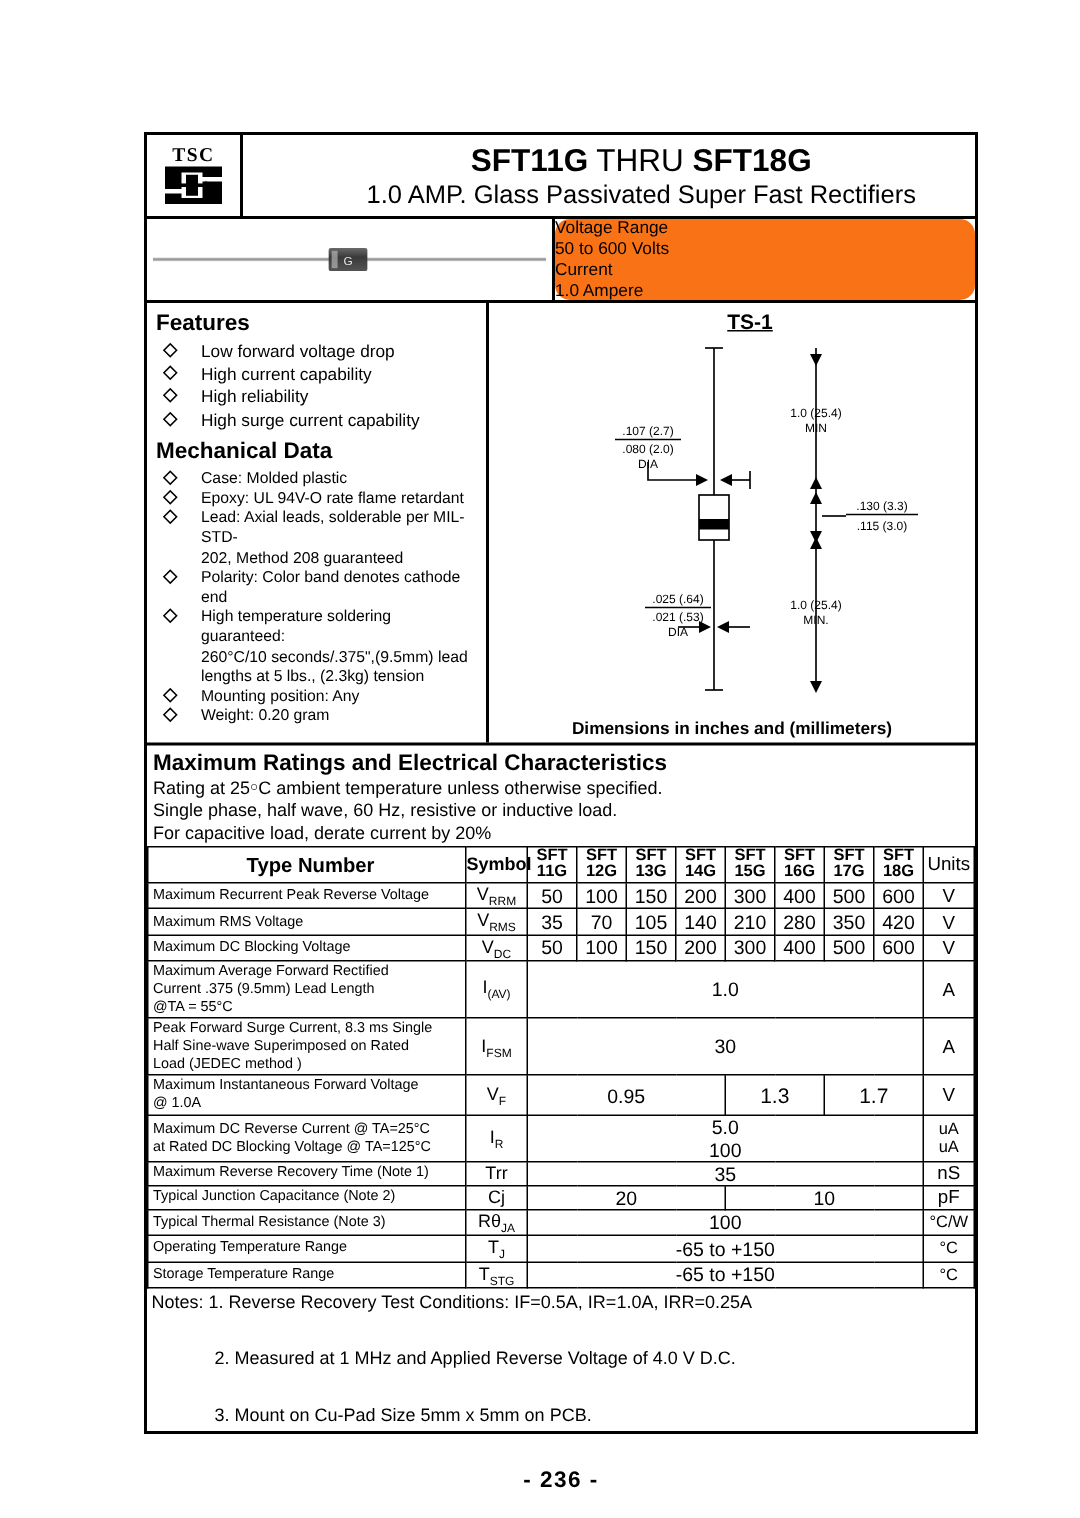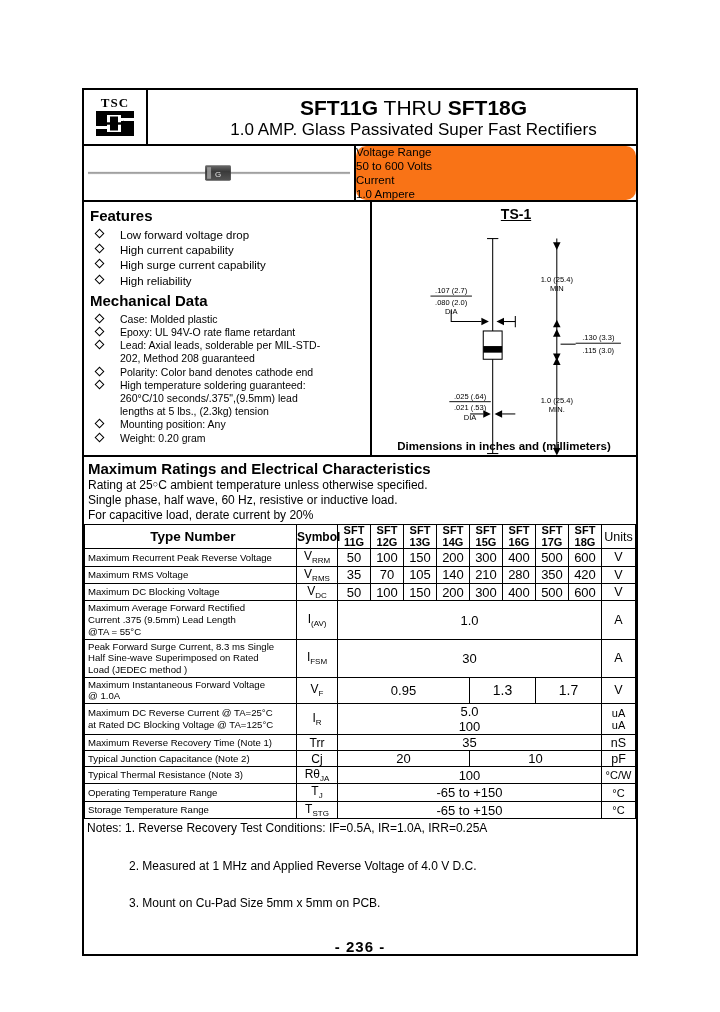--- a/index.html
+++ b/index.html
@@ -9,21 +9,21 @@
     background:#ffffff;
     font-family:"Liberation Sans", sans-serif;
     color:#000;
     -webkit-font-smoothing:none;
   }
   .page { position:relative; width:720px; height:1012px; }
 
   
   .sheet {
     position:absolute;
-    left:82px; top:88px;
+    left:96px; top:88px;
     width:556px; height:868px;
     border:2px solid #000;
   }
 
   
   .titleband { display:flex; border-bottom:2px solid #000; height:56px; }
   .logo-cell {
     width:64px; border-right:2px solid #000;
     display:flex; align-items:center; justify-content:center;
   }
@@ -45,21 +45,21 @@
   .photo-cell { width:272px; border-right:2px solid #000; position:relative; background:#fff; }
   .diode { position:absolute; left:0; top:0; width:100%; height:100%; }
   .volt-cell {
     flex:1; background:#f97316;
     display:flex; flex-direction:column; align-items:flex-start; justify-content:center;
     font-size:11.5px; line-height:1.22; text-align:center;border-radius:10px;
   }
 
   
   .midband { display:flex; border-bottom:2px solid #000; }
-  .left-col { width:288px; border-right:2px solid #000; padding:4px 6px 6px 6px; }
+  .left-col { width:228px; border-right:2px solid #000; padding:4px 6px 6px 6px; }
   .right-col { flex:1; position:relative; padding:3px 0 0 0; }
 
   h2.sec { font-size:15px; font-weight:bold; margin:2px 0 5px 0; line-height:1; }
   ul.feat { list-style:none; margin:0 0 4px 0; padding:0; }
   ul.feat li {
     font-size:11.5px; line-height:1.32;
     padding-left:30px; position:relative;
   }
   ul.feat li .dia {
     position:absolute; left:6px; top:2px;
@@ -169,22 +169,22 @@
         <div>1.0 Ampere</div>
       </div>
     </div>
 
     <div class="midband">
       <div class="left-col">
         <h2 class="sec">Features</h2>
         <ul class="feat">
           <li><span class="dia"></span><span>Low forward voltage drop</span></li>
           <li><span class="dia"></span><span>High current capability</span></li>
+          <li><span class="dia"></span><span>High reliability</span></li>
           <li><span class="dia"></span><span>High surge current capability</span></li>
-          <li><span class="dia"></span><span>High reliability</span></li>
         </ul>
 
         <h2 class="sec">Mechanical Data</h2>
         <ul class="feat mech">
           <li><span class="dia"></span><span>Case: Molded plastic</span></li>
           <li><span class="dia"></span><span>Epoxy: UL 94V-O rate flame retardant</span></li>
           <li><span class="dia"></span><span>Lead: Axial leads, solderable per MIL-STD-</span><span class="cont">202, Method 208 guaranteed</span></li>
           <li><span class="dia"></span><span>Polarity: Color band denotes cathode end</span></li>
           <li><span class="dia"></span><span>High temperature soldering guaranteed:</span><span class="cont">260°C/10 seconds/.375",(9.5mm) lead</span><span class="cont">lengths at 5 lbs., (2.3kg) tension</span></li>
           <li><span class="dia"></span><span>Mounting position: Any</span></li>

